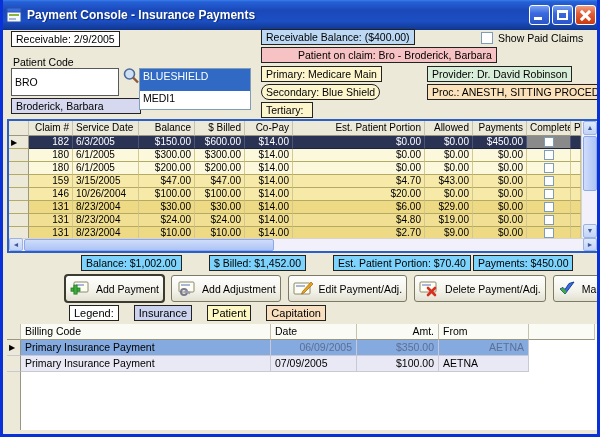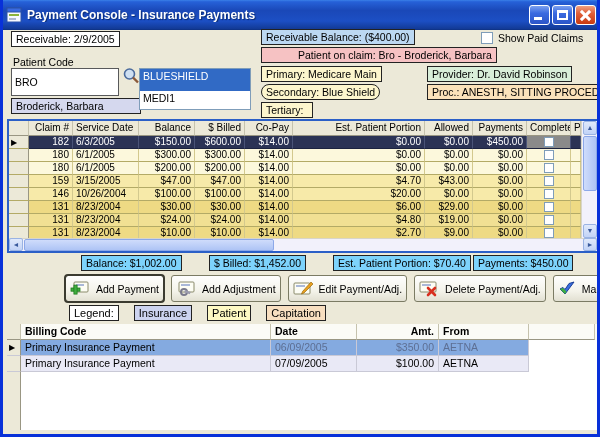--- a/index.html
+++ b/index.html
@@ -83,30 +83,30 @@
      font-size:10.5px; color:#000; cursor:default; padding:0 4px; white-space:nowrap;}
   .xp-btn.default{ outline:2px solid #3b3b30; outline-offset:-1px; }
   .xp-btn svg{ flex:none; }
   
   .legendrow{ position:absolute; left:66px; top:305px; display:flex; gap:15px; }
   .legendrow .tagi{ border:1px solid #222; font-size:11px; padding:0 4px; line-height:14px; background:#fff; white-space:nowrap;}
   .tagi.ins{ background:#ccd3ef; } .tagi.pat{ background:#fef9c3; } .tagi.cap{ background:#f8dfc0;text-align:center; }
   
   .pay-wrap{ position:absolute; left:4px; top:324px; width:592px; height:106px; background:#fff; overflow:hidden;}
   .prow{ display:grid; grid-template-columns:14px 250px 86px 82px 90px 66px; height:16px; }
-  .prow.head{ background:#fbfbf6;font-weight:bold; }
+  .prow.head{ background:#fbfbf6; }
   .pc{ font-size:10.5px; line-height:15px; padding:0 4px; white-space:nowrap; overflow:hidden;
        border-right:1px solid #c9c9d6; border-bottom:1px solid #c9c9d6; }
   .prow.head .pc{ border-right:1px solid #c5c2ad; border-bottom:1px solid #999683; color:#000;}
   .pc.psel{ background:#ece9d8; border-right:1px solid #999683; font-size:8px; padding:0 2px;}
   .pc.fillc{ border:none; background:#fff; }
   .prow.head .pc.fillc{ border-bottom:1px solid #999683; background:#fbfbf6;}
   .prow.data .pc:not(.psel):not(.fillc){ background:#e9e9f6; }
   .prow.data.selrow .pc:not(.psel):not(.fillc){ background:#84aae0; }
-  .prow.data.selrow .pc.dim{ color:#5d6f93; }
+  .prow.data.selrow .pc.dim{ color:#5d6f93;text-align:right; }
   .pay-strip{ position:absolute; left:0; top:48px; width:14px; height:58px; background:#ece9d8; border-right:1px solid #999683;}
   .r{ text-align:right; }
 </style>
 </head>
 <body>
 
 <div id="window">
 
   <div class="titlebar">
     <svg class="app-icon" viewBox="0 0 17 16">

